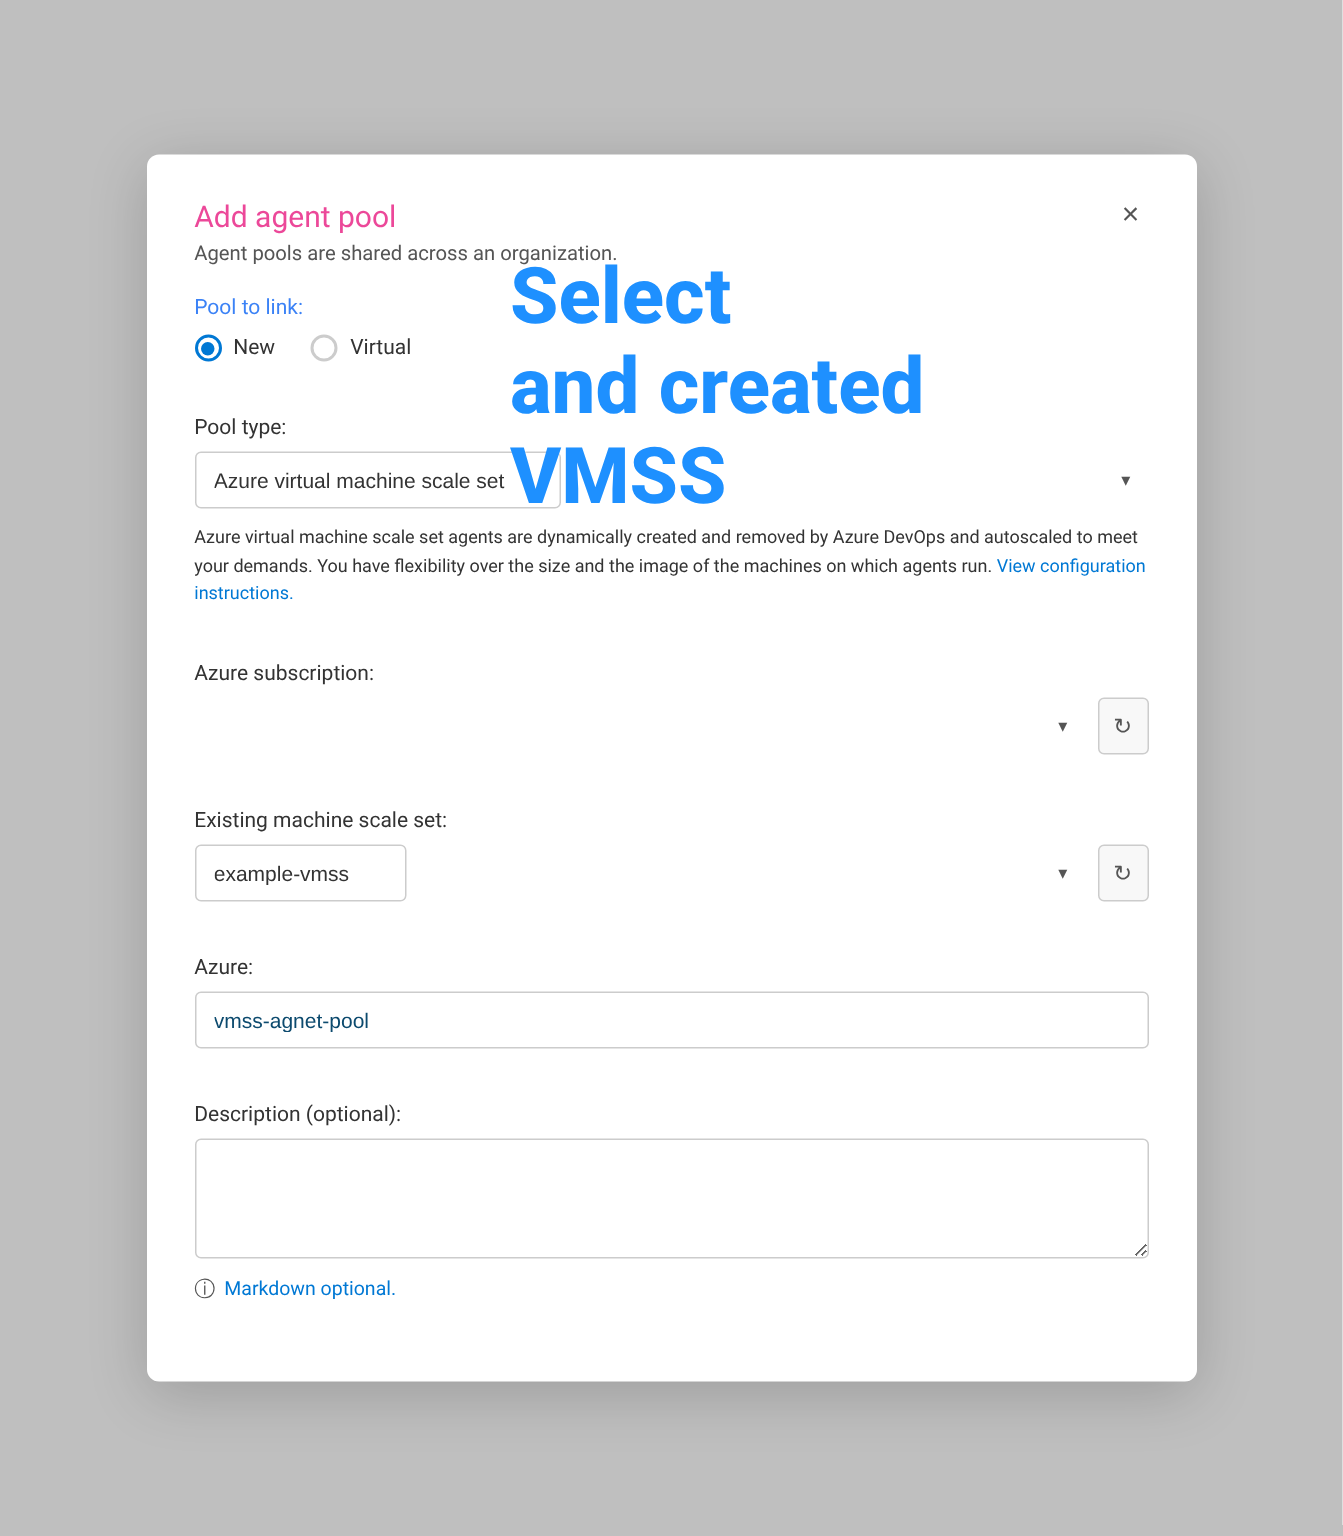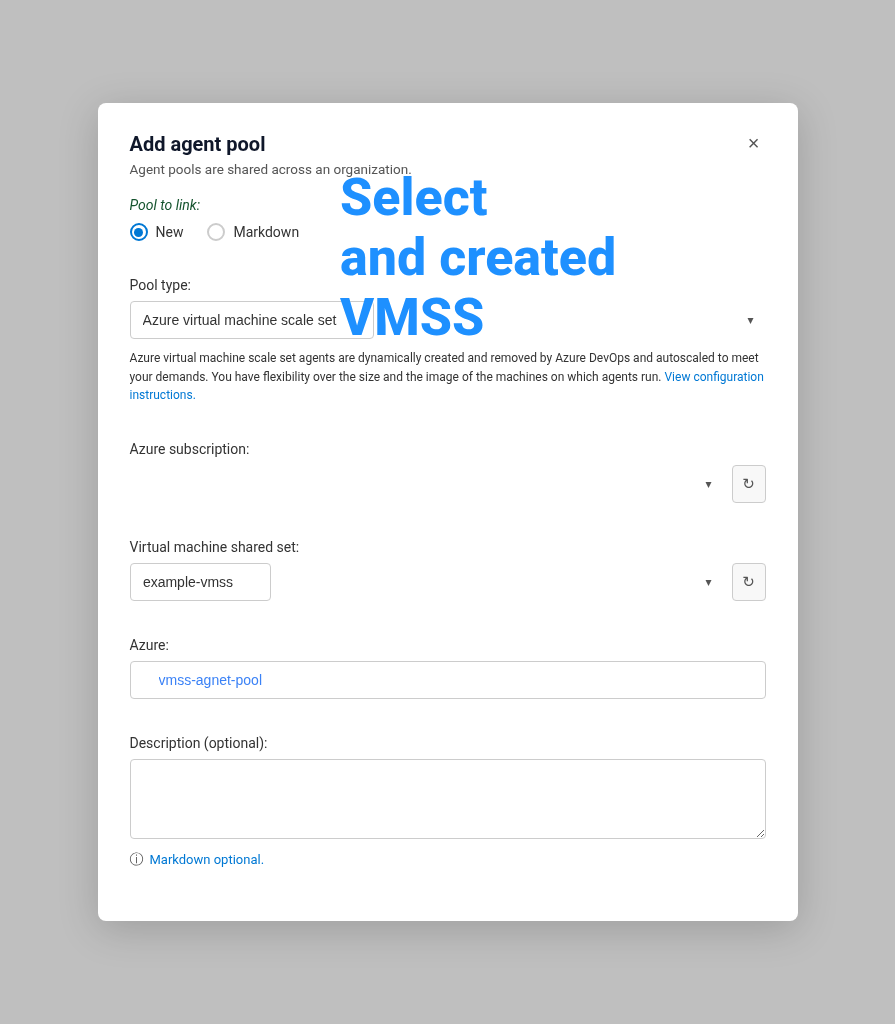--- a/index.html
+++ b/index.html
@@ -35,22 +35,22 @@
 
     .modal-header {
       display: flex;
       align-items: flex-start;
       justify-content: space-between;
       margin-bottom: 20px;
     }
 
     .modal-title {
       font-size: 20px;
-      font-weight: 700;
-      color: #0f172a;
+      font-weight: 400;
+      color: #ec4899;
       line-height: 1.3;
     }
 
     .modal-subtitle {
       font-size: 13.5px;
       color: #555;
       margin-top: 4px;
     }
 
     .close-btn {
@@ -59,24 +59,23 @@
       cursor: pointer;
       font-size: 20px;
       color: #555;
       padding: 2px 6px;
       line-height: 1;
       border-radius: 4px;
     }
 
     .section-label {
       font-size: 14px;
-      color: #14532d;
+      color: #3b82f6;
       margin-bottom: 10px;
       font-weight: 400;
-      font-style: italic;
     }
 
     .radio-group {
       display: flex;
       gap: 24px;
       margin-bottom: 24px;
       align-items: flex-start;
     }
 
     .radio-option {
@@ -133,21 +132,20 @@
       flex: 1;
       border: 1px solid #ccc;
       border-radius: 4px;
       padding: 8px 36px 8px 12px;
       font-size: 14px;
       color: #333;
       background: #fff;
       appearance: none;
       cursor: pointer;
       height: 38px;
-      text-align: center;
     }
 
     .refresh-btn {
       width: 34px;
       height: 38px;
       border: 1px solid #ccc;
       border-radius: 4px;
       background: #f8f8f8;
       cursor: pointer;
       display: flex;
@@ -168,23 +166,23 @@
 
     .pool-type-text a {
       color: #0078d4;
       text-decoration: none;
     }
 
     .text-input {
       width: 100%;
       border: 1px solid #ccc;
       border-radius: 4px;
-      padding: 8px 28px;
-      font-size: 14px;
-      color: #3b82f6;
+      padding: 8px 12px;
+      font-size: 14px;
+      color: #0c4a6e;
       height: 38px;
     }
 
     .textarea-field {
       width: 100%;
       border: 1px solid #ccc;
       border-radius: 4px;
       padding: 10px 12px;
       font-size: 14px;
       color: #333;
@@ -261,21 +259,21 @@
   <div class="field-section">
     <div class="section-label">Pool to link:</div>
     <div class="radio-group">
       <label class="radio-option">
         <div class="radio-circle selected">
         </div>
         <span>New</span>
       </label>
       <label class="radio-option">
         <div class="radio-circle"></div>
-        <span>Markdown</span>
+        <span>Virtual</span>
       </label>
     </div>
   </div>
 
   <div class="field-section">
     <div class="field-label">Pool type:</div>
     <div class="select-wrapper">
       <div class="select-field-wrapper">
         <select class="select-field">
           <option>Azure virtual machine scale set</option>
@@ -293,21 +291,21 @@
     <div class="field-label">Azure subscription:</div>
     <div class="select-wrapper">
       <div class="select-field-wrapper">
         <span class="chevron-down">▾</span>
       </div>
       <button class="refresh-btn">↻</button>
     </div>
   </div>
 
   <div class="field-section">
-    <div class="field-label">Virtual machine shared set:</div>
+    <div class="field-label">Existing machine scale set:</div>
     <div class="select-wrapper">
       <div class="select-field-wrapper">
         <select class="select-field">
           <option>example-vmss</option>
         </select>
         <span class="chevron-down">▾</span>
       </div>
       <button class="refresh-btn">↻</button>
     </div>
   </div>

